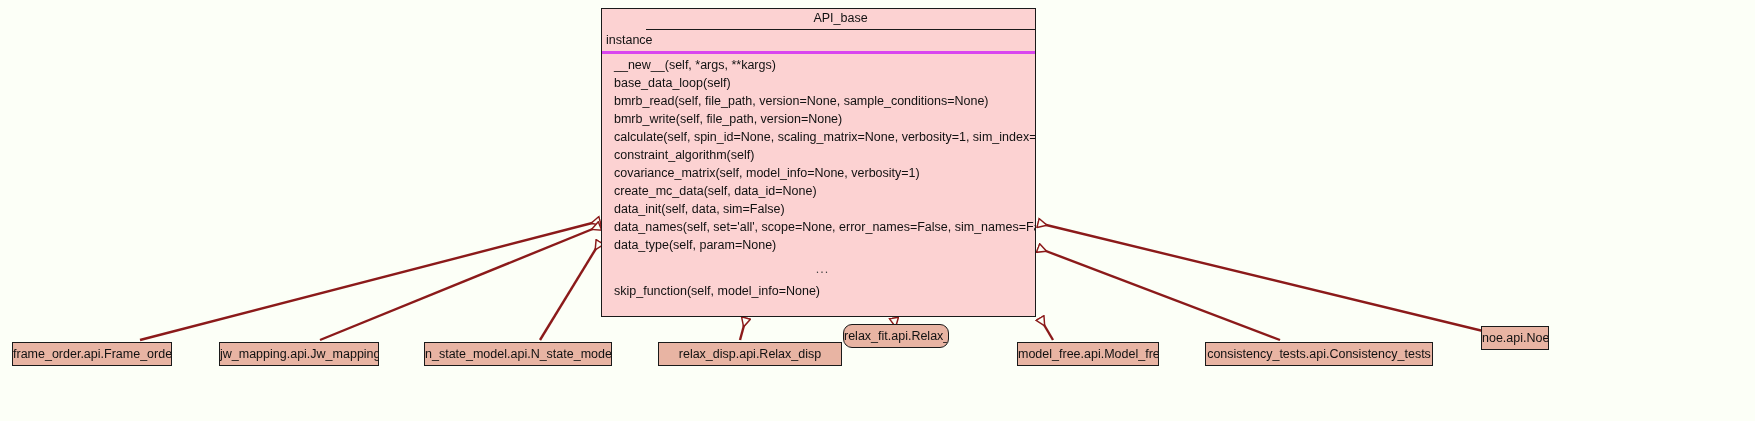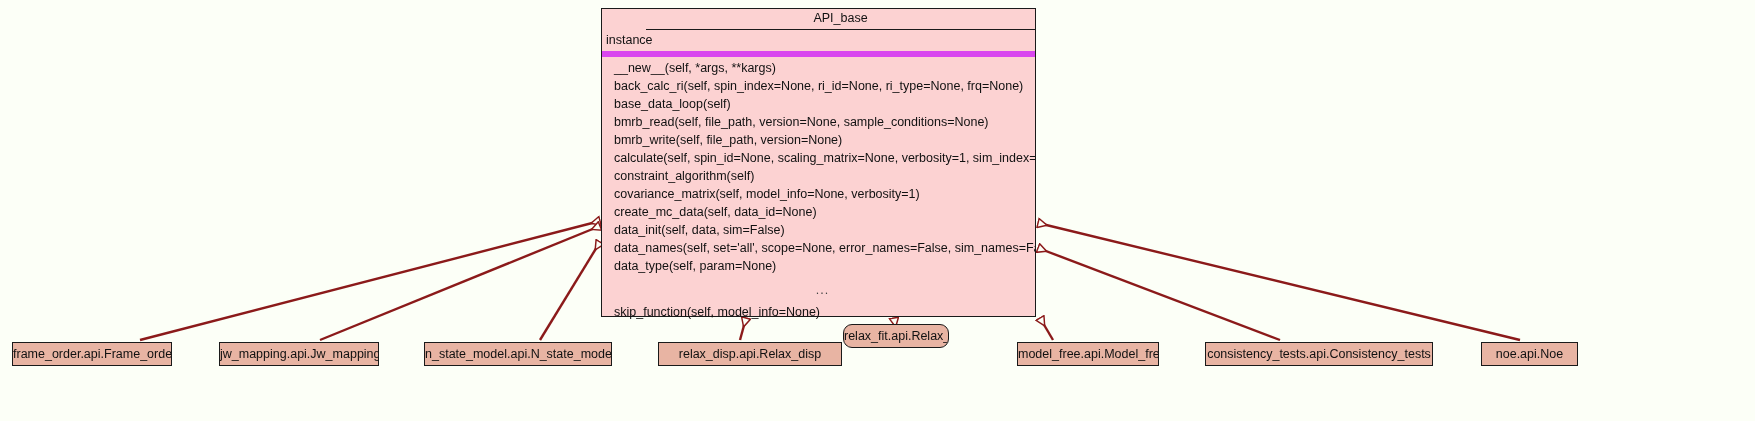--- a/index.html
+++ b/index.html
@@ -53,21 +53,21 @@
     color: #111;
     line-height: 17px;
     padding: 1px 0 2px 0;
     border-bottom: 1px solid #1a1a1a;
     white-space: nowrap;
     overflow: hidden;
     margin-left: 44px;
   }
 
   .attr-compartment {
-    border-bottom: 6px solid #d946ef;
+    border-bottom: 3px solid #d946ef;
     padding: 1px 0 2px 0;
   }
 
   .attr-row,
   .method-row {
     font-size: 12.5px;
     color: #111;
     line-height: 18px;
     padding-left: 4px;
     white-space: nowrap;
@@ -138,21 +138,20 @@
   <div class="uml-class" id="api-base-class">
 
     <div class="class-title">API_base</div>
 
     <div class="attr-compartment">
       <div class="attr-row">instance</div>
     </div>
 
     <div class="method-compartment">
       <div class="method-row">__new__(self, *args, **kargs)</div>
-      <div class="method-row">back_calc_ri(self, spin_index=None, ri_id=None, ri_type=None, frq=None)</div>
       <div class="method-row">base_data_loop(self)</div>
       <div class="method-row">bmrb_read(self, file_path, version=None, sample_conditions=None)</div>
       <div class="method-row">bmrb_write(self, file_path, version=None)</div>
       <div class="method-row">calculate(self, spin_id=None, scaling_matrix=None, verbosity=1, sim_index=None)</div>
       <div class="method-row">constraint_algorithm(self)</div>
       <div class="method-row">covariance_matrix(self, model_info=None, verbosity=1)</div>
       <div class="method-row">create_mc_data(self, data_id=None)</div>
       <div class="method-row">data_init(self, data, sim=False)</div>
       <div class="method-row">data_names(self, set='all', scope=None, error_names=False, sim_names=False)</div>
       <div class="method-row">data_type(self, param=None)</div>
@@ -170,15 +169,15 @@
   <div class="uml-subclass" style="left:424px; top:342px; width:188px;">n_state_model.api.N_state_model</div>
 
   <div class="uml-subclass" style="left:658px; top:342px; width:184px;">relax_disp.api.Relax_disp</div>
 
   <div class="uml-subclass" style="left:843px; top:324px; width:106px;border-radius:9px;">relax_fit.api.Relax_fit</div>
 
   <div class="uml-subclass" style="left:1017px; top:342px; width:142px;">model_free.api.Model_free</div>
 
   <div class="uml-subclass" style="left:1205px; top:342px; width:228px;">consistency_tests.api.Consistency_tests</div>
 
-  <div class="uml-subclass" style="left:1481px; top:342px; width:97px;">noe.api.Noe</div>
+  <div class="uml-subclass" style="left:1481px; top:326px; width:68px;">noe.api.Noe</div>
 
 </div>
 
 </body></html>

